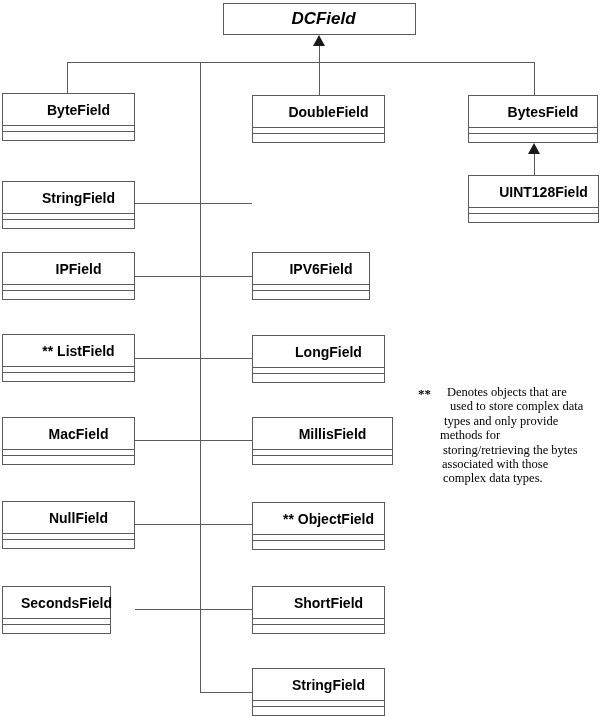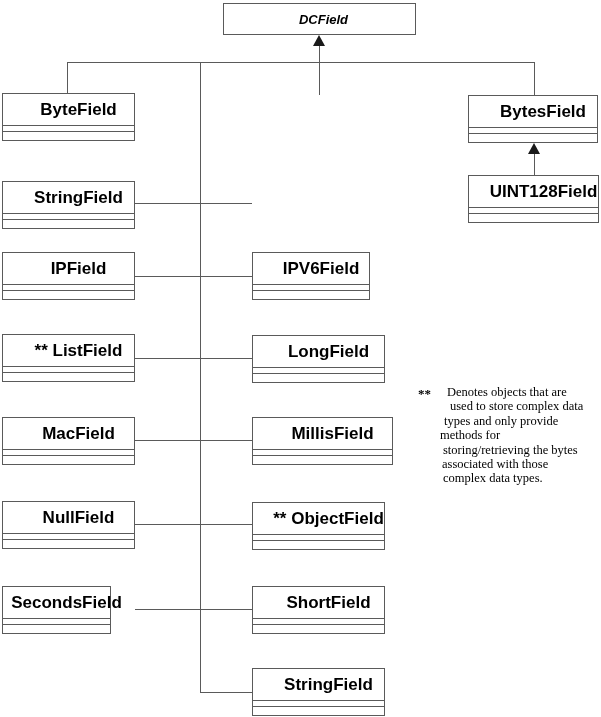--- a/index.html
+++ b/index.html
@@ -25,29 +25,29 @@
   .cbox{
     position:absolute;
     background:#ffffff;
     border:1px solid #5a5a5a;
     box-sizing:border-box;
   }
   .ctitle{
     height:31px;
     display:flex;align-items:center;justify-content:center;
     padding-left:20px;
-    font-size:17px;font-weight:bold;color:#000000;
+    font-size:14px;font-weight:bold;color:#000000;
     white-space:nowrap;
   }
   .ccomp{border-top:1px solid #5a5a5a;}
   .ccomp.a{height:5px;}
   .ccomp.b{height:8px;}
   
   #dcfield{left:223px;top:3px;width:193px;height:32px;}
-  #dcfield .ctitle{height:30px;font-style:italic;font-size:13px;padding-left:8px;}
+  #dcfield .ctitle{height:30px;font-style:italic;font-size:17px;padding-left:8px;}
   
   .note-marker{
     position:absolute;left:418px;top:386px;
     font-family:"Liberation Serif", serif;
     font-size:13px;color:#000000;font-weight:bold;
   }
   .note-text{
     position:absolute;left:440px;top:385px;width:170px;
     font-family:"Liberation Serif", serif;
     font-size:12.5px;line-height:14.4px;color:#000000;
@@ -120,20 +120,25 @@
     <div class="ctitle">NullField</div>
     <div class="ccomp a"></div>
     <div class="ccomp b"></div>
   </div>
   <div class="cbox" style="left:2px;top:586px;width:109px">
     <div class="ctitle">SecondsField</div>
     <div class="ccomp a"></div>
     <div class="ccomp b"></div>
   </div>
 
+  <div class="cbox" style="left:252px;top:95px;width:133px">
+    <div class="ctitle">DoubleField</div>
+    <div class="ccomp a"></div>
+    <div class="ccomp b"></div>
+  </div>
   <div class="cbox" style="left:252px;top:252px;width:118px">
     <div class="ctitle">IPV6Field</div>
     <div class="ccomp a"></div>
     <div class="ccomp b"></div>
   </div>
   <div class="cbox" style="left:252px;top:335px;width:133px">
     <div class="ctitle">LongField</div>
     <div class="ccomp a"></div>
     <div class="ccomp b"></div>
   </div>

